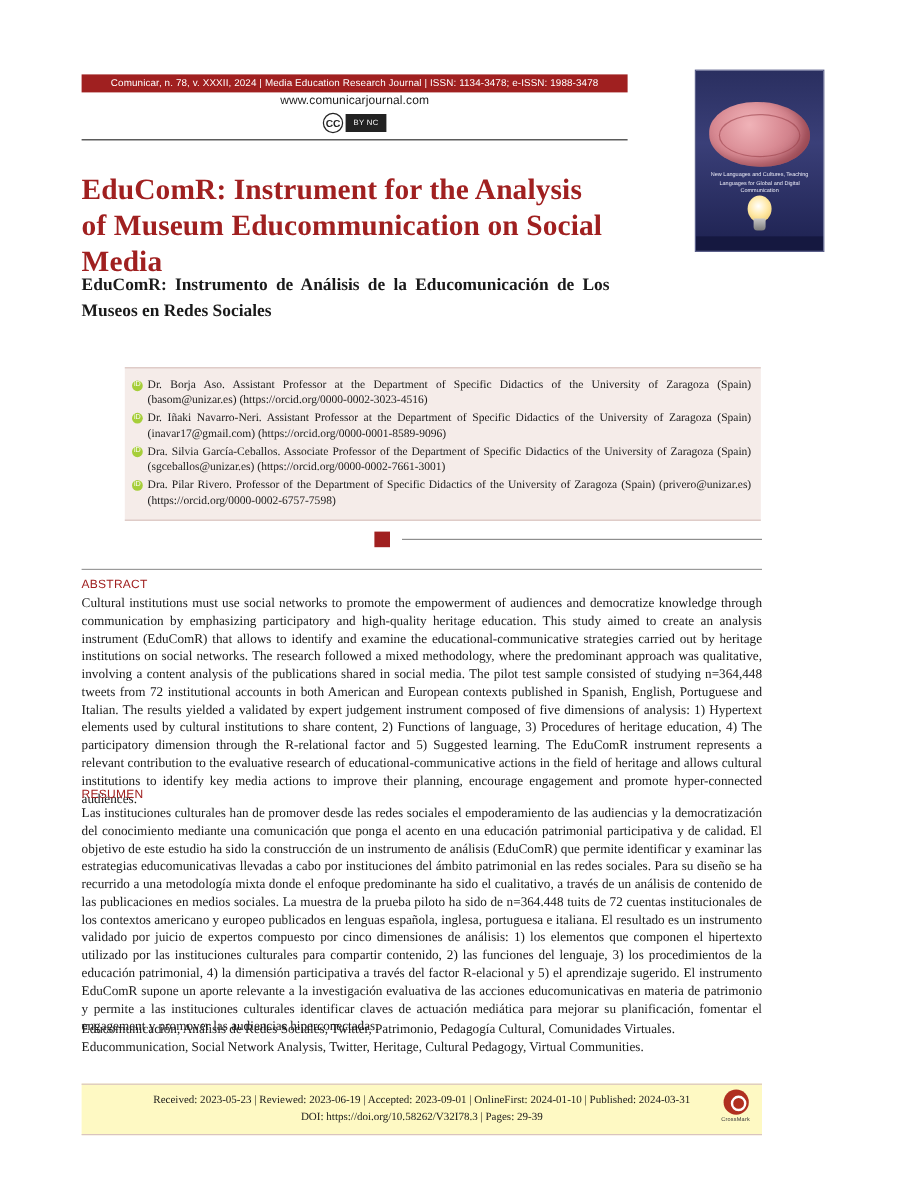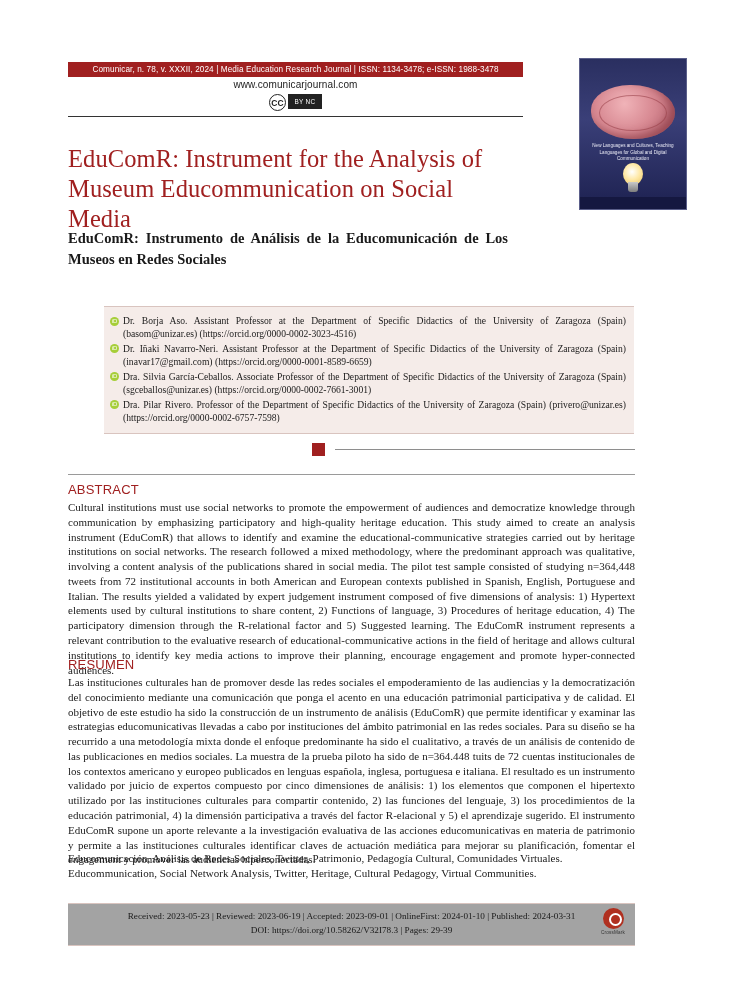--- a/index.html
+++ b/index.html
@@ -50,21 +50,21 @@
     letter-spacing: .1px;
   }
   .cc-row {
     display: flex;
     justify-content: center;
     align-items: center;
     padding-top: 4px;
   }
   .cc-badge {
     display: inline-flex;
-    align-items: flex-start;
+    align-items: center;
     gap: 2px;
   }
   .cc-circle {
     width: 15px; height: 15px;
     border-radius: 50%;
     border: 1.4px solid #222;
     display: inline-flex;
     align-items: center;
     justify-content: center;
     font-family: "Liberation Sans", sans-serif;
@@ -170,21 +170,21 @@
   
   .title-en {
     position: absolute;
     left: 68px;
     top: 128px;
     width: 440px;
     color: #a02020;
     font-family: "Liberation Serif", serif;
     font-size: 24.5px;
     line-height: 1.22;
-    font-weight: normal;
+    font-weight: bold;
     letter-spacing: .1px;
   }
   .title-es {
     position: absolute;
     left: 68px;
     top: 216px;
     width: 440px;
     color: #1a1a1a;
     font-family: "Liberation Serif", serif;
     font-size: 14.5px;
@@ -263,21 +263,21 @@
     border-top: 1px solid #9a9a9a;
   }
   .sec {
     position: absolute;
     left: 68px;
     width: 567px;
   }
   .sec-title {
     color: #a02020;
     font-family: "Liberation Sans", sans-serif;
-    font-size: 13px;
+    font-size: 10px;
     letter-spacing: .2px;
     margin-bottom: 3px;
   }
   .sec-body {
     font-family: "Liberation Serif", serif;
     font-size: 11px;
     line-height: 1.345;
     text-align: justify;
     color: #1a1a1a;
   }
@@ -285,21 +285,21 @@
   #resumen  { top: 657px; }
   #keywords { top: 851px; }
   #keywords .sec-body { line-height: 1.4; }
 
   
   .footer-box {
     position: absolute;
     left: 68px;
     top: 903px;
     width: 567px;
-    background: #a3a3a3;
+    background: #fef9c3;
     border-top: 1px solid #d9c4bf;
     border-bottom: 1px solid #d9c4bf;
     padding: 6px 4px 7px 4px;
     box-sizing: border-box;
     text-align: center;
   }
   .footer-line {
     font-family: "Liberation Serif", serif;
     font-size: 9.2px;
     color: #1a1a1a;
@@ -366,21 +366,21 @@
   <h1 class="title-en">EduComR: Instrument for the Analysis of Museum Educommunication on Social Media</h1>
   <h2 class="title-es">EduComR: Instrumento de Análisis de la Educomunicación de Los Museos en Redes Sociales</h2>
 
   <div class="authors-box">
     <div class="author-row">
       <span class="orcid">iD</span>
       <span class="author-text">Dr. Borja Aso. Assistant Professor at the Department of Specific Didactics of the University of Zaragoza (Spain) (basom@unizar.es) (https://orcid.org/0000-0002-3023-4516)</span>
     </div>
     <div class="author-row">
       <span class="orcid">iD</span>
-      <span class="author-text">Dr. Iñaki Navarro-Neri. Assistant Professor at the Department of Specific Didactics of the University of Zaragoza (Spain) (inavar17@gmail.com) (https://orcid.org/0000-0001-8589-6659)</span>
+      <span class="author-text">Dr. Iñaki Navarro-Neri. Assistant Professor at the Department of Specific Didactics of the University of Zaragoza (Spain) (inavar17@gmail.com) (https://orcid.org/0000-0001-8589-9096)</span>
     </div>
     <div class="author-row">
       <span class="orcid">iD</span>
       <span class="author-text">Dra. Silvia García-Ceballos. Associate Professor of the Department of Specific Didactics of the University of Zaragoza (Spain) (sgceballos@unizar.es) (https://orcid.org/0000-0002-7661-3001)</span>
     </div>
     <div class="author-row">
       <span class="orcid">iD</span>
       <span class="author-text">Dra. Pilar Rivero. Professor of the Department of Specific Didactics of the University of Zaragoza (Spain) (privero@unizar.es) (https://orcid.org/0000-0002-6757-7598)</span>
     </div>
   </div>

